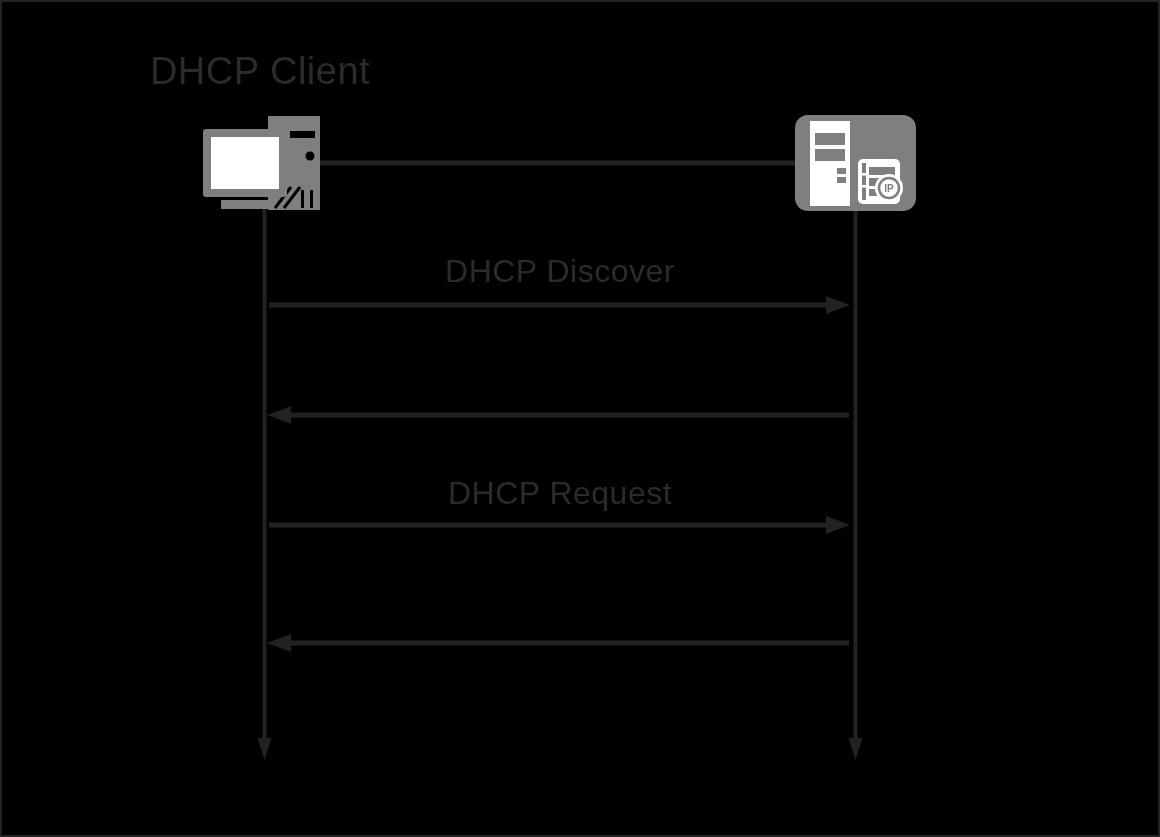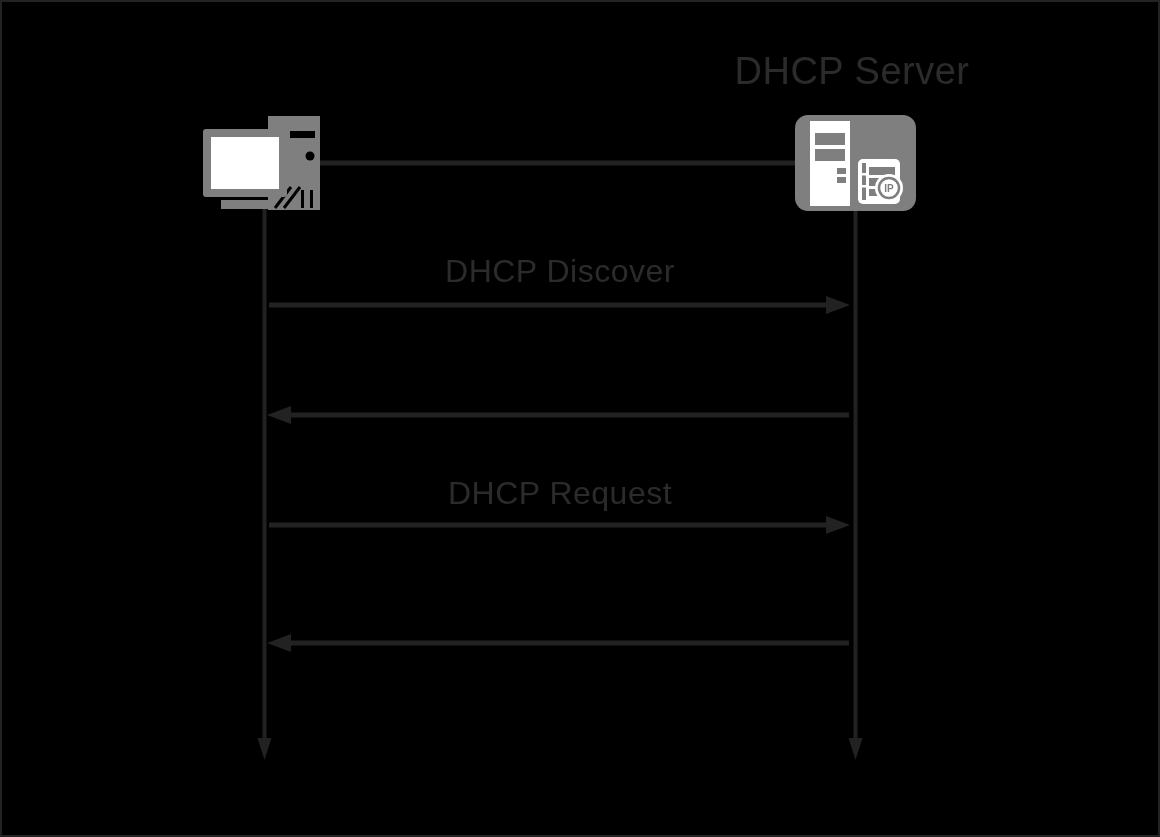--- a/index.html
+++ b/index.html
@@ -51,21 +51,21 @@
     left: 0; top: 0;
     width: 1160px;
     height: 837px;
   }
 </style>
 </head>
 <body>
 
 <div class="stage">
 
-  <div class="actor-label server">DHCP Server</div>
+  <div class="actor-label client">DHCP Client</div>
 
   <div class="msg-label m0">DHCP Discover</div>
   <div class="msg-label m2">DHCP Request</div>
 
   <svg class="layer" viewBox="0 0 1160 837">
 
     <line x1="316" y1="161" x2="794" y2="161" stroke="#222222" stroke-width="5"></line>
 
     <g>
       <line x1="262.5" y1="207" x2="262.5" y2="740" stroke="#222222" stroke-width="4"></line>

